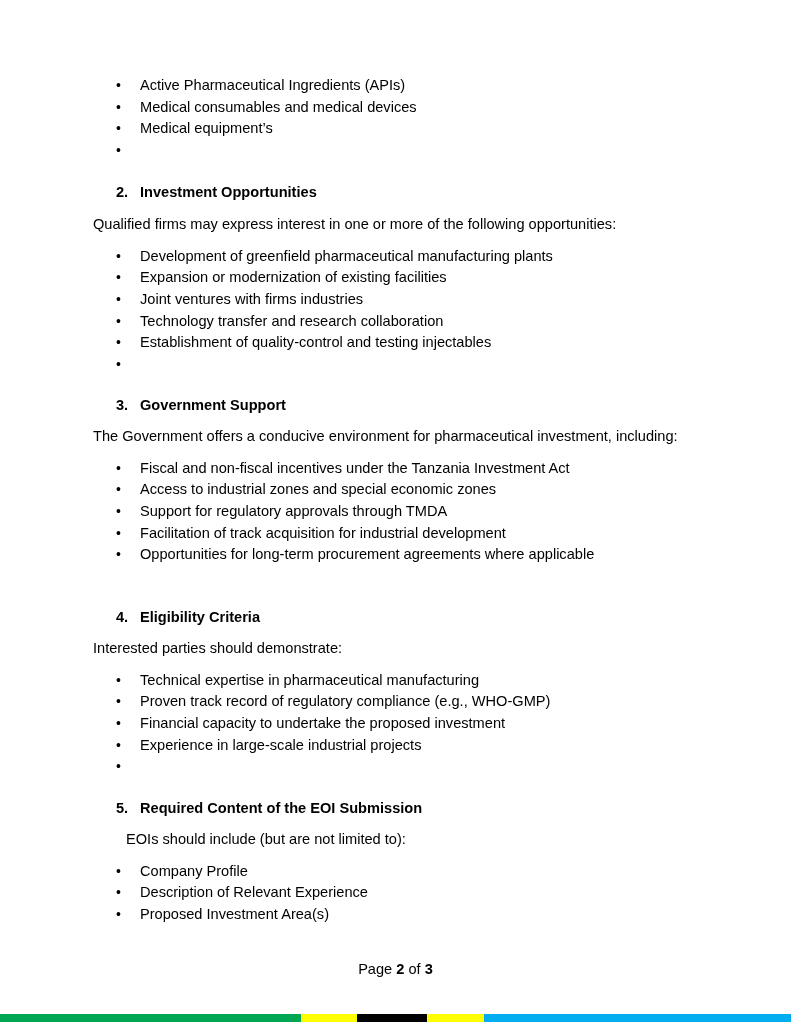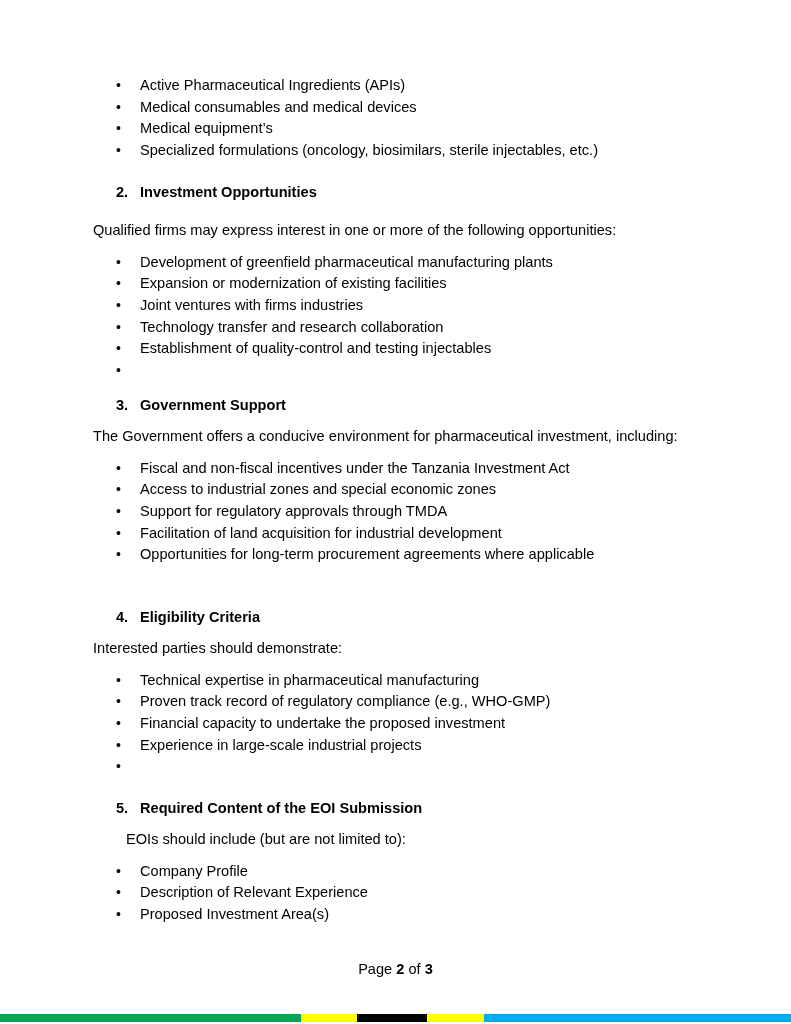--- a/index.html
+++ b/index.html
@@ -23,45 +23,45 @@
 </head>
 <body>
 
 <div class="page">
 
   <div class="block" style="top:75px;">
     <ul class="bullets">
       <li><span class="bullet">•</span><span>Active Pharmaceutical Ingredients (APIs)</span></li>
       <li><span class="bullet">•</span><span>Medical consumables and medical devices</span></li>
       <li><span class="bullet">•</span><span>Medical equipment’s</span></li>
-      <li><span class="bullet">•</span><span>Specialized formulations (oncology, biosimilars, sterile injectables, etc.)</span></li>
+      <li><span class="bullet">•</span></li>
     </ul>
   </div>
 
   <div class="block" style="top:182px;">
     <div class="heading"><span class="num">2.</span><span>Investment Opportunities</span></div>
-    <div class="para" style="margin-top:18px;">Qualified firms may express interest in one or more of the following opportunities:</div>
+    <div class="para" style="margin-top:12px;">Qualified firms may express interest in one or more of the following opportunities:</div>
     <ul class="bullets" style="margin-top:10px;">
       <li><span class="bullet">•</span><span>Development of greenfield pharmaceutical manufacturing plants</span></li>
       <li><span class="bullet">•</span><span>Expansion or modernization of existing facilities</span></li>
       <li><span class="bullet">•</span><span>Joint ventures with firms industries</span></li>
       <li><span class="bullet">•</span><span>Technology transfer and research collaboration</span></li>
       <li><span class="bullet">•</span><span>Establishment of quality-control and testing injectables</span></li>
       <li><span class="bullet">•</span></li>
     </ul>
   </div>
 
   <div class="block" style="top:395px;">
     <div class="heading"><span class="num">3.</span><span>Government Support</span></div>
     <div class="para justify" style="margin-top:11px;">The Government offers a conducive environment for pharmaceutical investment, including:</div>
     <ul class="bullets" style="margin-top:10px;">
       <li><span class="bullet">•</span><span>Fiscal and non-fiscal incentives under the Tanzania Investment Act</span></li>
       <li><span class="bullet">•</span><span>Access to industrial zones and special economic zones</span></li>
       <li><span class="bullet">•</span><span>Support for regulatory approvals through TMDA</span></li>
-      <li><span class="bullet">•</span><span>Facilitation of land acquisition for industrial development</span></li>
+      <li><span class="bullet">•</span><span>Facilitation of track acquisition for industrial development</span></li>
       <li><span class="bullet">•</span><span>Opportunities for long-term procurement agreements where applicable</span></li>
     </ul>
   </div>
 
   <div class="block" style="top:607px;">
     <div class="heading"><span class="num">4.</span><span>Eligibility Criteria</span></div>
     <div class="para" style="margin-top:11px;">Interested parties should demonstrate:</div>
     <ul class="bullets" style="margin-top:10px;">
       <li><span class="bullet">•</span><span>Technical expertise in pharmaceutical manufacturing</span></li>
       <li><span class="bullet">•</span><span>Proven track record of regulatory compliance (e.g., WHO-GMP)</span></li>

